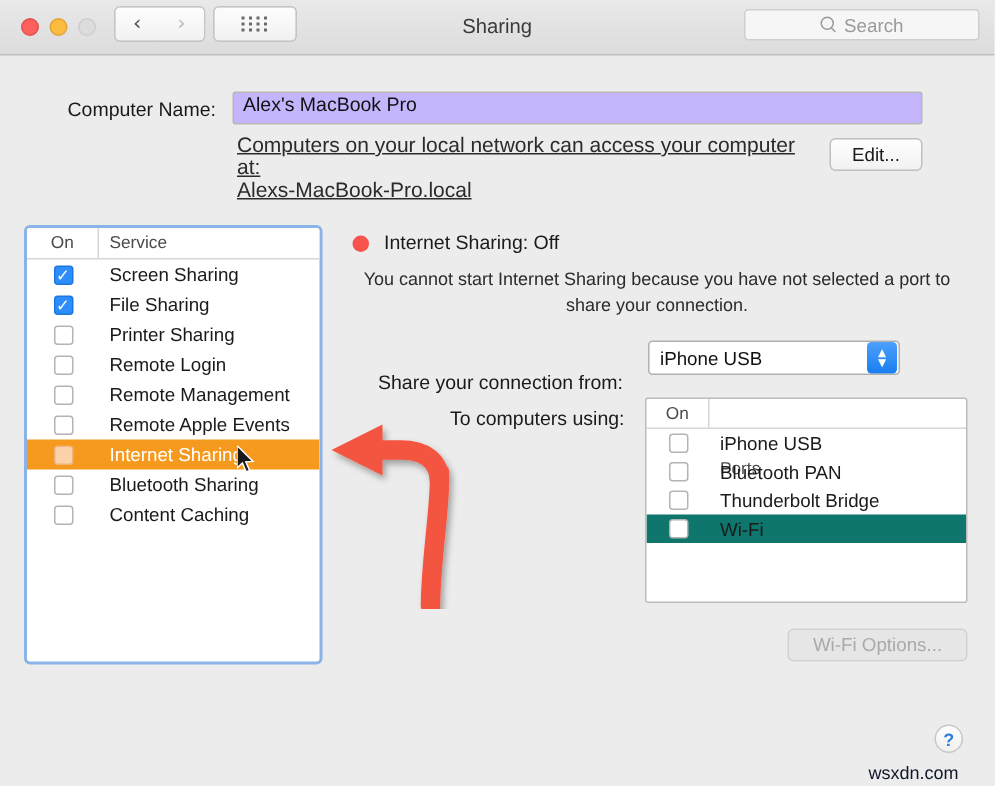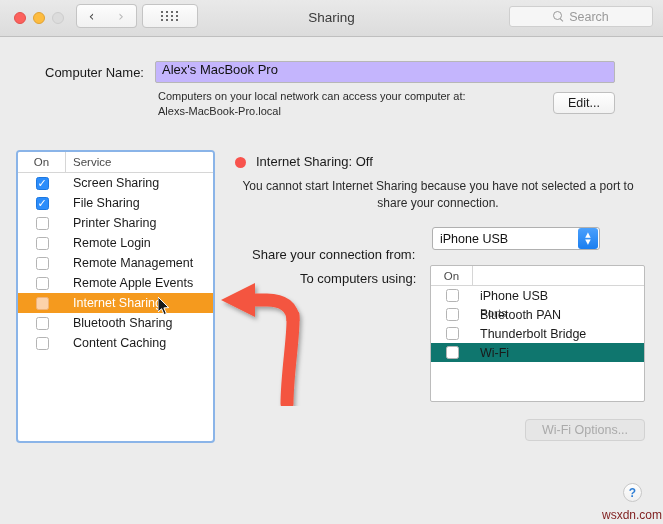--- a/index.html
+++ b/index.html
@@ -52,21 +52,21 @@
   #grid-dots { display: grid; grid-template-columns: repeat(4, 3px); gap: 2px; }
   #grid-dots i { width: 2px; height: 2px; background: #6a6a6a; display: block; border-radius: 0; }
 
   #win-title {
     position: absolute; left: 0; top: 10px; width: 663px;
     text-align: center; font-size: 13.5px; color: #3a3a3a;
   }
 
   #search-box {
     position: absolute; right: 10px; top: 6px;
-    width: 144px; height: 21px; border-radius: 3px;
+    width: 157px; height: 21px; border-radius: 3px;
     background: #f6f6f6; border: 1px solid #cfcfcf;
     display: flex; align-items: center; justify-content: center; gap: 5px;
   }
   #search-icon { width: 11px; height: 11px; position: relative; display: inline-block; }
   #search-icon::before {
     content: ""; position: absolute; left: 0; top: 0;
     width: 7px; height: 7px; border: 1.3px solid #9a9a9a; border-radius: 50%;
   }
   #search-icon::after {
     content: ""; position: absolute; left: 7px; top: 7px;
@@ -82,21 +82,21 @@
   }
   #cname-input {
     position: absolute; left: 155px; top: 61px;
     width: 460px; height: 22px;
     background: #c4b5fd; border: 1px solid #b7b7b7; border-radius: 2px;
     font-size: 13px; color: #111; padding: 0 6px;
     display: flex; align-items: flex-start;
   }
   #cname-help {
     position: absolute; left: 158px; top: 89px;
-    width: 380px; font-size: 11px; color: #2b2b2b; line-height: 15px;
+    width: 380px; font-size: 14px; color: #2b2b2b; line-height: 15px; text-decoration: underline;
   }
   #edit-btn {
     position: absolute; left: 553px; top: 92px;
     width: 62px; height: 22px; border-radius: 4px;
     background: linear-gradient(to bottom,#fefefe,#f2f2f2);
     border: 1px solid #bfbfbf;
     font-size: 12.5px; color: #1a1a1a;
     display: flex; align-items: center; justify-content: center;
   }
 
@@ -233,22 +233,22 @@
   
   #help-btn {
     position: absolute; left: 623px; top: 483px;
     width: 19px; height: 19px; border-radius: 50%;
     background: linear-gradient(to bottom,#fefefe,#f0f0f0);
     border: 1px solid #c8c8c8;
     display: flex; align-items: center; justify-content: center;
     font-size: 12px; color: #2f7fd6; font-weight: bold;
   }
   #watermark {
-    position: absolute; right: 1px; bottom: 2px;
-    font-size: 12px; color: #7f1d1d; margin-left: 32px;
+    position: absolute; right: 24px; bottom: 2px;
+    font-size: 12px; color: #0f172a; margin-left: 32px;
   }
 </style>
 </head>
 <body>
 
 <div id="window">
 
   <div id="titlebar">
     <div class="traffic" id="tl-close"></div>
     <div class="traffic" id="tl-min"></div>

